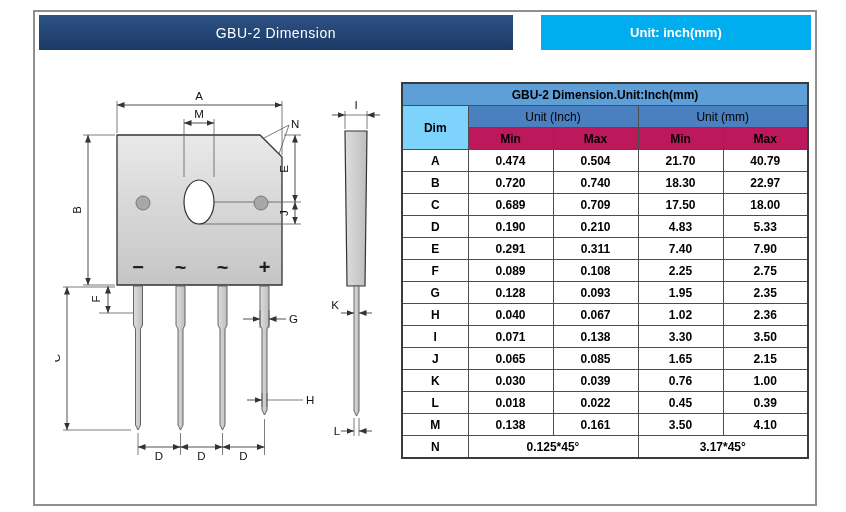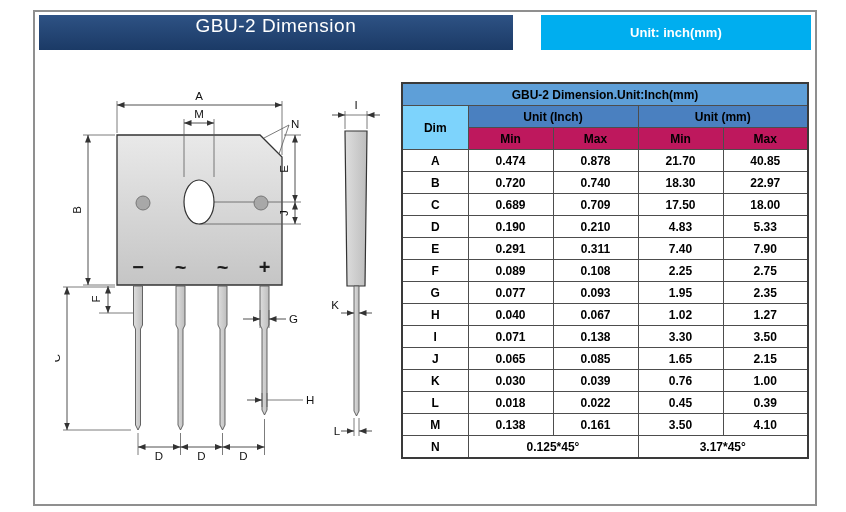--- a/index.html
+++ b/index.html
@@ -7,42 +7,42 @@
     width:846px;height:512px;background:#fff;
     font-family:"Liberation Sans",sans-serif;overflow:hidden;position:relative;
   }
   .frame{
     position:absolute;left:33px;top:10px;width:780px;height:492px;
     border:2px solid #8f8f8f;background:#fff;
   }
   .header{position:absolute;left:4px;top:3px;right:4px;height:35px;display:flex;}
   .header-main{
     flex:1 1 64%;background:linear-gradient(180deg,#2e5284,#1b3a66);
-    color:#fff;display:flex;justify-content:center;
-    font-size:19px;letter-spacing:.5px;
+    color:#fff;display:flex;align-items:center;justify-content:center;
+    font-size:14px;letter-spacing:.5px;
   }
   .header-unit{
     flex:0 0 35%;background:#00aeef;color:#fff;display:flex;align-items:center;
     justify-content:center;font-size:13px;font-weight:700;margin-left:28px;
   }
   .drawing{position:absolute;left:20px;top:63px;width:342px;height:402px;}
   .drawing text{font-size:11.5px;fill:#111;}
   .drawing .pol{font-size:20px;font-weight:700;fill:#1c1c1c;}
   .drawing .ext{stroke:#5a5a5a;stroke-width:.8;fill:none;}
   .drawing .dim{stroke:#3c3c3c;stroke-width:.9;fill:none;}
   .dim-table{
     position:absolute;left:366px;top:70px;width:408px;
     border-collapse:collapse;table-layout:fixed;border:2px solid #3a3a3a;
   }
   .dim-table th,.dim-table td{
     border:1px solid #4d4d4d;text-align:center;vertical-align:middle;
     font-size:12px;padding:3.5px 2px;color:#000;
   }
   .t-title{background:#5e9fd8;color:#12375f;font-weight:700;font-size:12.5px;}
-  .t-group{background:#4a80c0;color:#fff;font-weight:700;}
+  .t-group{background:#4a80c0;color:#fff;font-weight:400;}
   .t-dim{background:#7dd3fc;color:#000;font-weight:700;}
   .t-minmax{font-weight:700;background:#be185d;}
   .dim-table td{font-weight:700;background:#fff;}
 </style>
 </head>
 <body>
 
 <div class="frame">
 
   <div class="header">
@@ -198,23 +198,23 @@
         <th class="t-minmax">Min</th>
         <th class="t-minmax">Max</th>
         <th class="t-minmax">Min</th>
         <th class="t-minmax">Max</th>
       </tr>
     </thead>
     <tbody>
       <tr>
         <td class="t-dim">A</td>
         <td>0.474</td>
-        <td>0.878</td>
+        <td>0.504</td>
         <td>21.70</td>
-        <td>40.85</td>
+        <td>40.79</td>
       </tr>
       <tr>
         <td class="t-dim">B</td>
         <td>0.720</td>
         <td>0.740</td>
         <td>18.30</td>
         <td>22.97</td>
       </tr>
       <tr>
         <td class="t-dim">C</td>
@@ -239,31 +239,31 @@
       </tr>
       <tr>
         <td class="t-dim">F</td>
         <td>0.089</td>
         <td>0.108</td>
         <td>2.25</td>
         <td>2.75</td>
       </tr>
       <tr>
         <td class="t-dim">G</td>
-        <td>0.077</td>
+        <td>0.128</td>
         <td>0.093</td>
         <td>1.95</td>
         <td>2.35</td>
       </tr>
       <tr>
         <td class="t-dim">H</td>
         <td>0.040</td>
         <td>0.067</td>
         <td>1.02</td>
-        <td>1.27</td>
+        <td>2.36</td>
       </tr>
       <tr>
         <td class="t-dim">I</td>
         <td>0.071</td>
         <td>0.138</td>
         <td>3.30</td>
         <td>3.50</td>
       </tr>
       <tr>
         <td class="t-dim">J</td>

